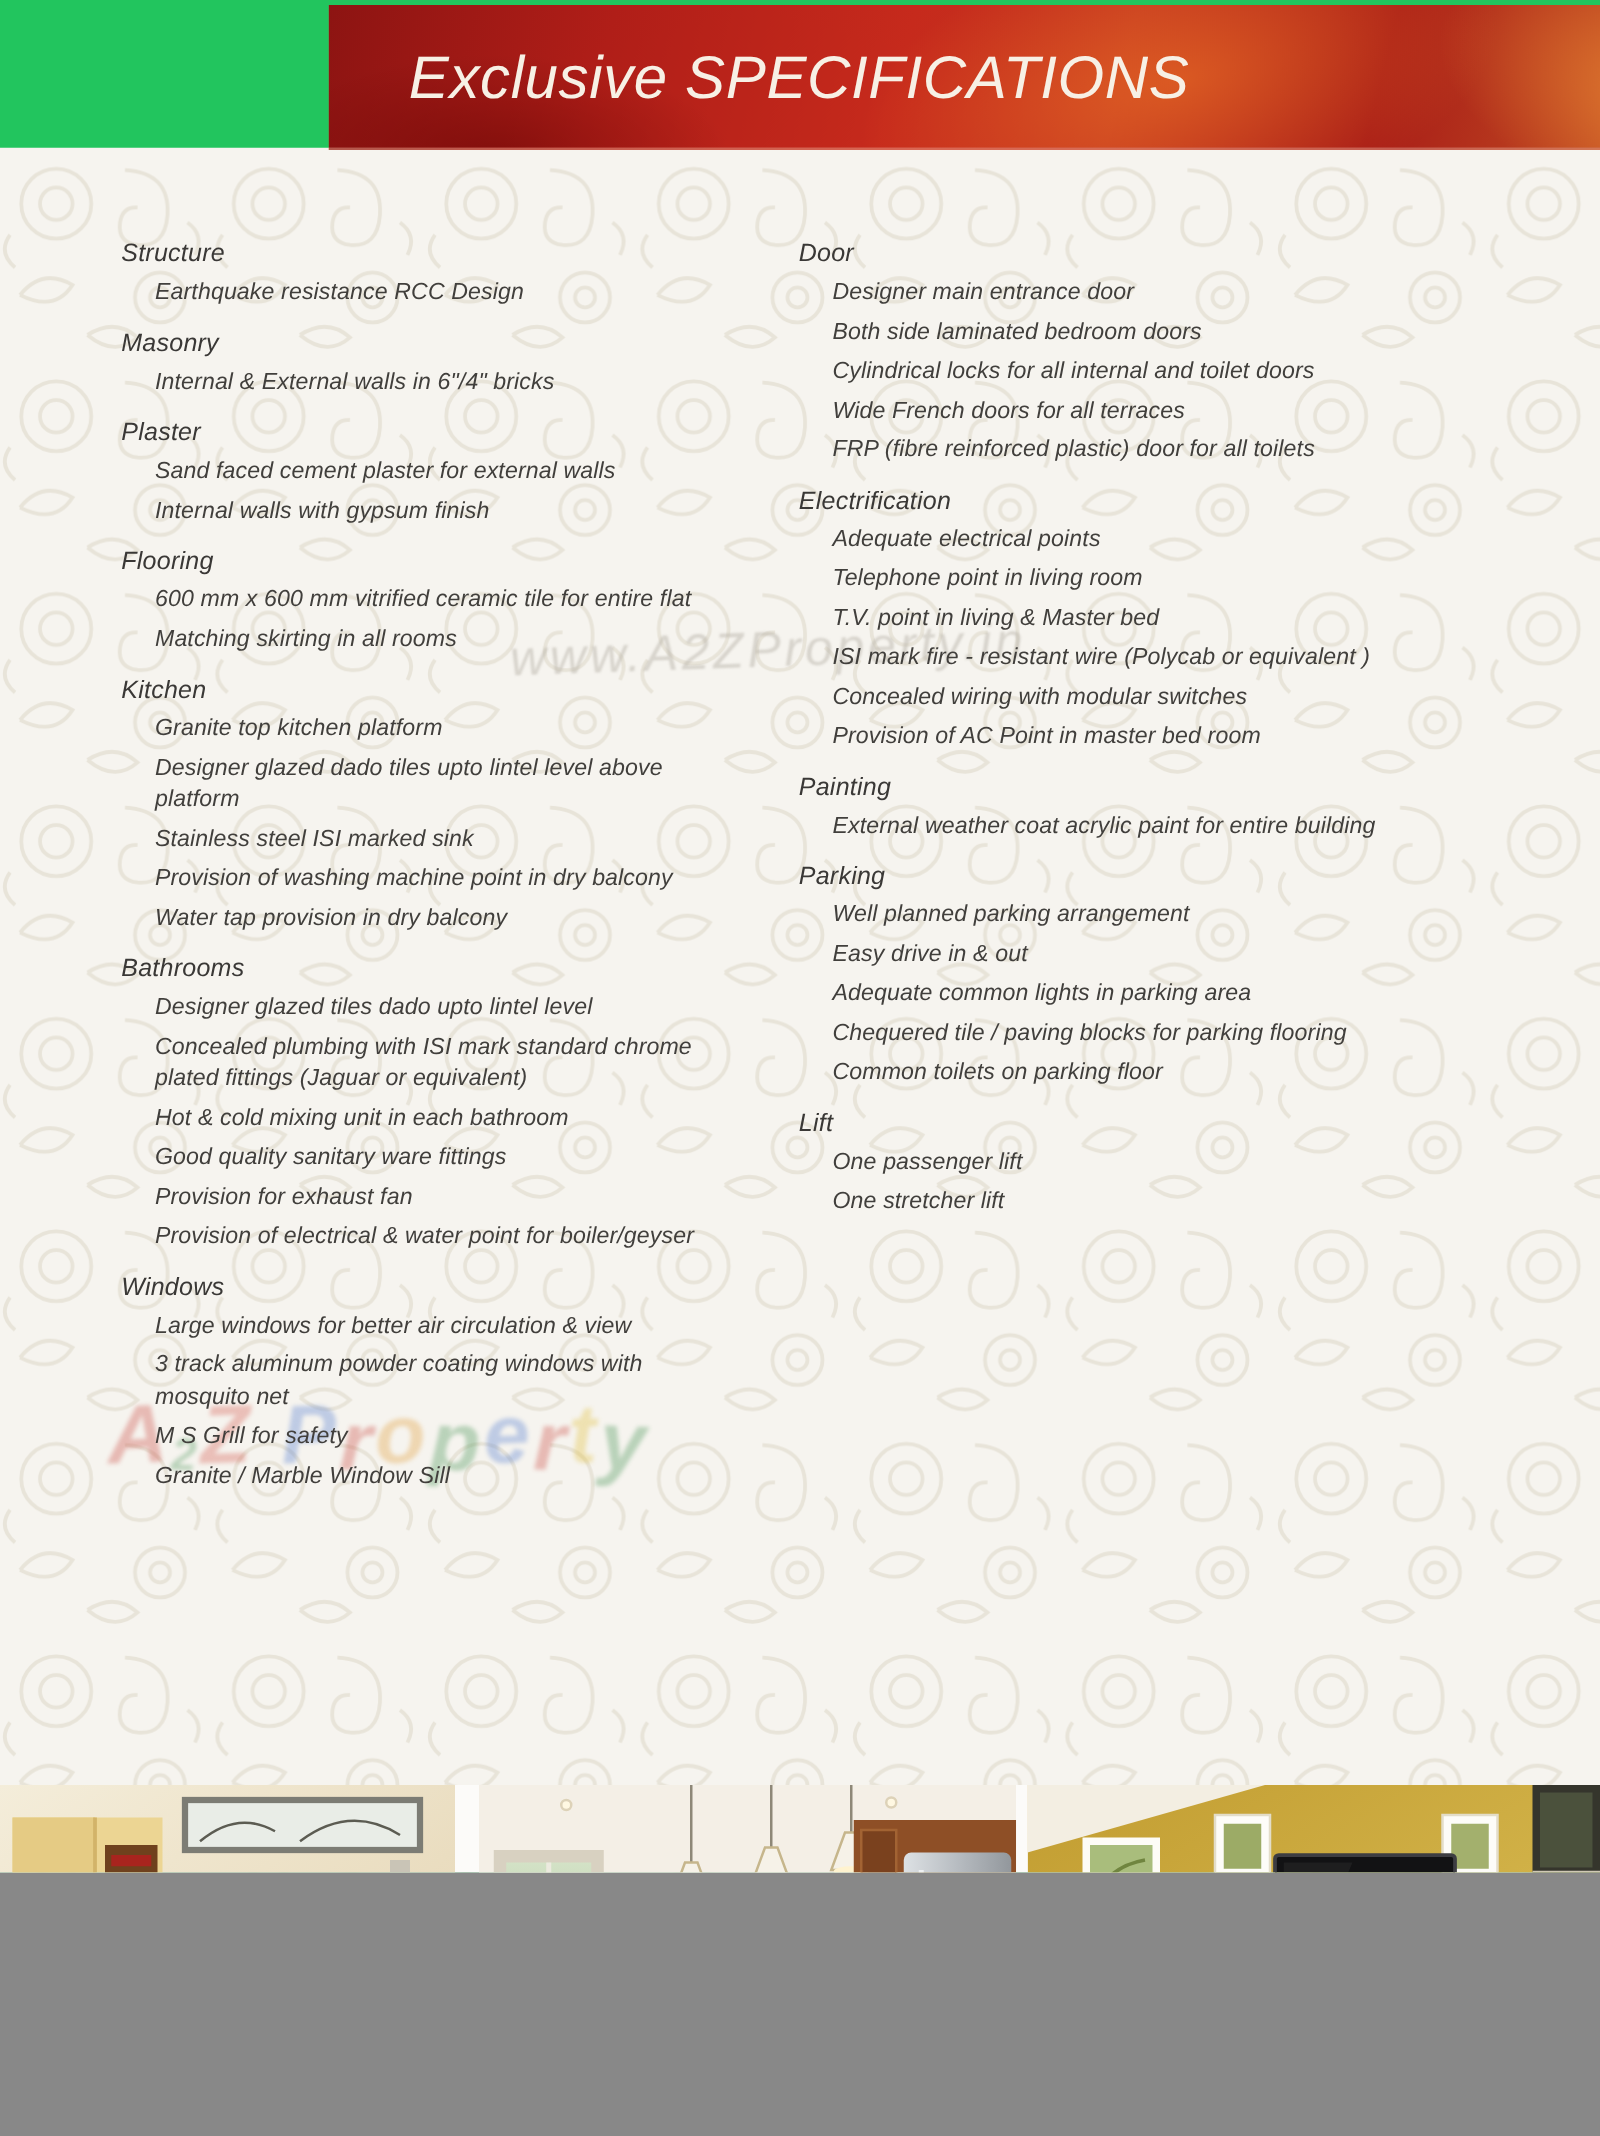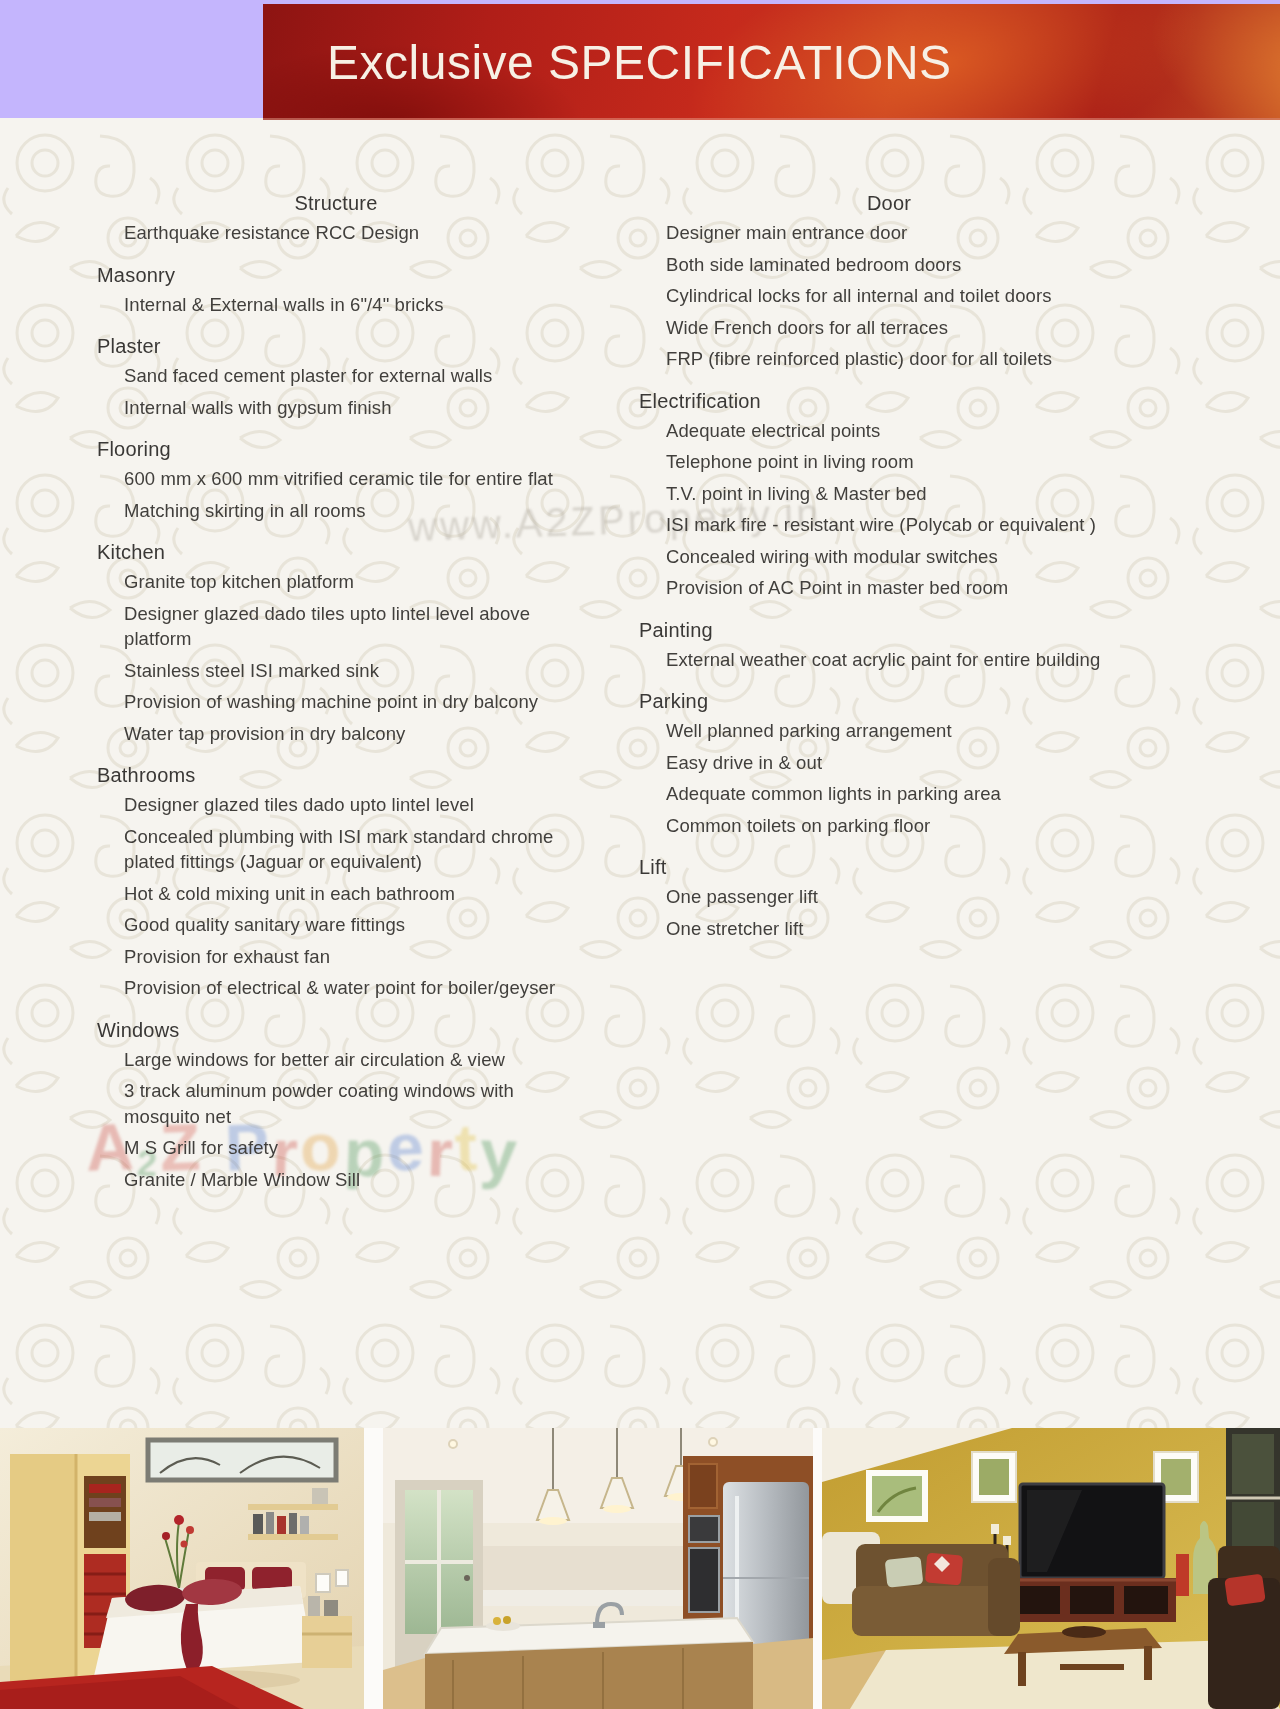--- a/index.html
+++ b/index.html
@@ -1,17 +1,17 @@
 <!DOCTYPE html>
 <html><head>
 <meta charset="utf-8">
 <style>
   html,body{margin:0;padding:0;background:#888;}
-  .page{position:relative;width:1280px;height:1709px;background:#c4b5fd;overflow:hidden;
-        font-family:"Liberation Sans","DejaVu Sans",sans-serif;}
+  .page{position:relative;width:1280px;height:1498px;background:#22c55e;overflow:hidden;
+        font-family:"Liberation Sans","DejaVu Sans",sans-serif;font-style:italic;}
 
   
   .bg-pattern{position:absolute;left:0;top:118px;width:1280px;height:1591px;z-index:0;}
 
   
   .banner{position:absolute;left:263px;top:4px;width:1017px;height:114px;z-index:3;
           background:linear-gradient(104deg,#8d1412 0%,#b01e18 22%,#c62a1c 45%,#c23520 62%,#a81c17 82%,#c04a22 100%);
           overflow:hidden;border-bottom:2px solid rgba(255,214,186,.35);}
   .banner-glow{position:absolute;border-radius:50%;}
   .banner-glow.g1{left:420px;top:-60px;width:520px;height:240px;
@@ -21,21 +21,21 @@
   .banner-glow.g3{left:-60px;top:40px;width:380px;height:160px;
           background:radial-gradient(closest-side,rgba(90,0,0,.45),rgba(90,0,0,0));}
   .banner h1{position:relative;margin:0;padding-left:64px;line-height:118px;
           font-size:48px;font-weight:400;letter-spacing:.5px;color:#f7f0e5;}
 
   
   .col{position:absolute;top:190px;z-index:2;}
   .col.left{left:97px;width:478px;}
   .col.right{left:639px;width:500px;}
   .sec-title{font-size:20px;line-height:26px;margin:16px 0 4px;color:#3a3836;letter-spacing:.2px;}
-  .section:first-child .sec-title{margin-top:0;text-align:center;}
+  .section:first-child .sec-title{margin-top:0;}
   .sec-item{font-size:18.5px;line-height:25.5px;margin:0 0 6px;padding-left:27px;
             color:#413f3c;white-space:pre-line;letter-spacing:.1px;}
 
   
   .wm-center{position:absolute;left:408px;top:498px;z-index:1;font-size:40px;letter-spacing:3px;
              color:#b9b4aa;opacity:.5;transform:rotate(-2deg);filter:blur(1px);white-space:nowrap;}
   .wm-brand{position:absolute;left:86px;top:1112px;z-index:1;font-size:66px;font-weight:700;
             letter-spacing:3px;opacity:.33;filter:blur(1.6px);white-space:nowrap;}
   .wm-brand span{display:inline-block;}
   .wm-brand span:nth-child(odd){transform:translateY(-3px) rotate(-2deg);}
@@ -152,20 +152,21 @@
       </div>
       <div class="section">
         <div class="sec-title">Painting</div>
         <div class="sec-item">External weather coat acrylic paint for entire building</div>
       </div>
       <div class="section">
         <div class="sec-title">Parking</div>
         <div class="sec-item">Well planned parking arrangement</div>
         <div class="sec-item">Easy drive in &amp; out</div>
         <div class="sec-item">Adequate common lights in parking area</div>
+        <div class="sec-item">Chequered tile / paving blocks for parking flooring</div>
         <div class="sec-item">Common toilets on parking floor</div>
       </div>
       <div class="section">
         <div class="sec-title">Lift</div>
         <div class="sec-item">One passenger lift</div>
         <div class="sec-item">One stretcher lift</div>
       </div>
     </div>
 
   <div class="photos">

